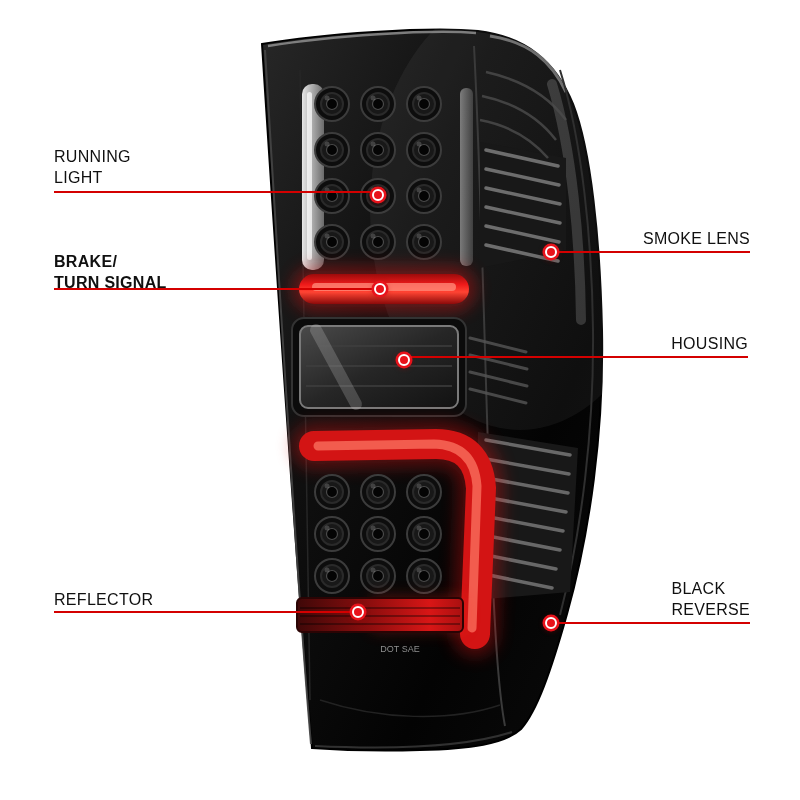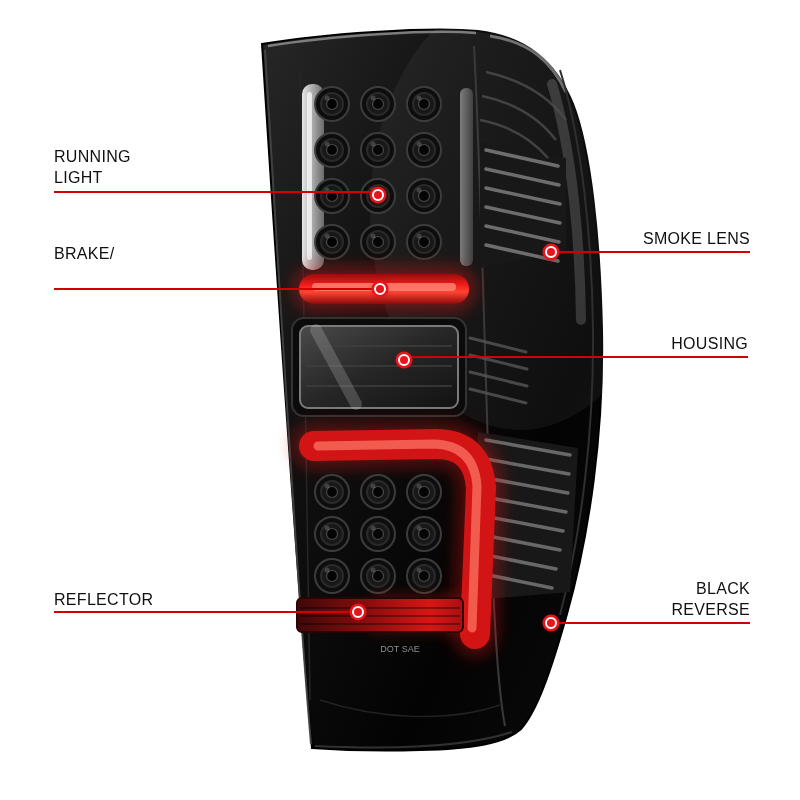--- a/index.html
+++ b/index.html
@@ -1,21 +1,21 @@
 <!DOCTYPE html>
 <html><head>
 <meta charset="utf-8">
 <style>
   html,body{margin:0;padding:0;background:#fff;}
   .canvas{position:relative;width:800px;height:800px;background:#fff;overflow:hidden;
           font-family:"Liberation Sans",sans-serif;}
   .art{position:absolute;left:0;top:0;width:800px;height:800px;}
   .callout-label{position:absolute;font-size:16px;line-height:21px;font-weight:400;
                  color:#101010;letter-spacing:.3px;white-space:nowrap;}
-  .callout-label.right{text-align:right;}
+  .callout-label.right{text-align:left;}
   .cline{position:absolute;height:2px;background:#d40000;}
   .cdot{position:absolute;width:8px;height:8px;border-radius:50%;background:#e8131b;
         border:2px solid #ffffff;box-shadow:0 0 0 2.5px #e8131b,0 1px 5px 2px rgba(160,0,0,.35);}
 </style>
 </head>
 <body>
 
 <div class="canvas">
 
   <svg class="art" viewBox="0 0 800 800">
@@ -163,22 +163,23 @@
   <div class="cdot" style="left:352px;top:606px;"></div>
   <div class="cdot" style="left:545px;top:246px;"></div>
   <div class="cdot" style="left:398px;top:354px;"></div>
   <div class="cdot" style="left:545px;top:617px;"></div>
 
   <div class="callout-label" style="left:54px;top:146px;">
     <div>RUNNING</div>
     <div>LIGHT</div>
   </div>
 
-  <div class="callout-label" style="left:54px;top:243px;">
+  <div class="callout-label" style="left:54px;top:251px;font-weight:bold;">
     <div>BRAKE/</div>
+    <div>TURN SIGNAL</div>
   </div>
 
   <div class="callout-label" style="left:54px;top:589px;">
     <div>REFLECTOR</div>
   </div>
 
   <div class="callout-label right" style="right:50px;top:228px;">
     <div>SMOKE LENS</div>
   </div>
 

